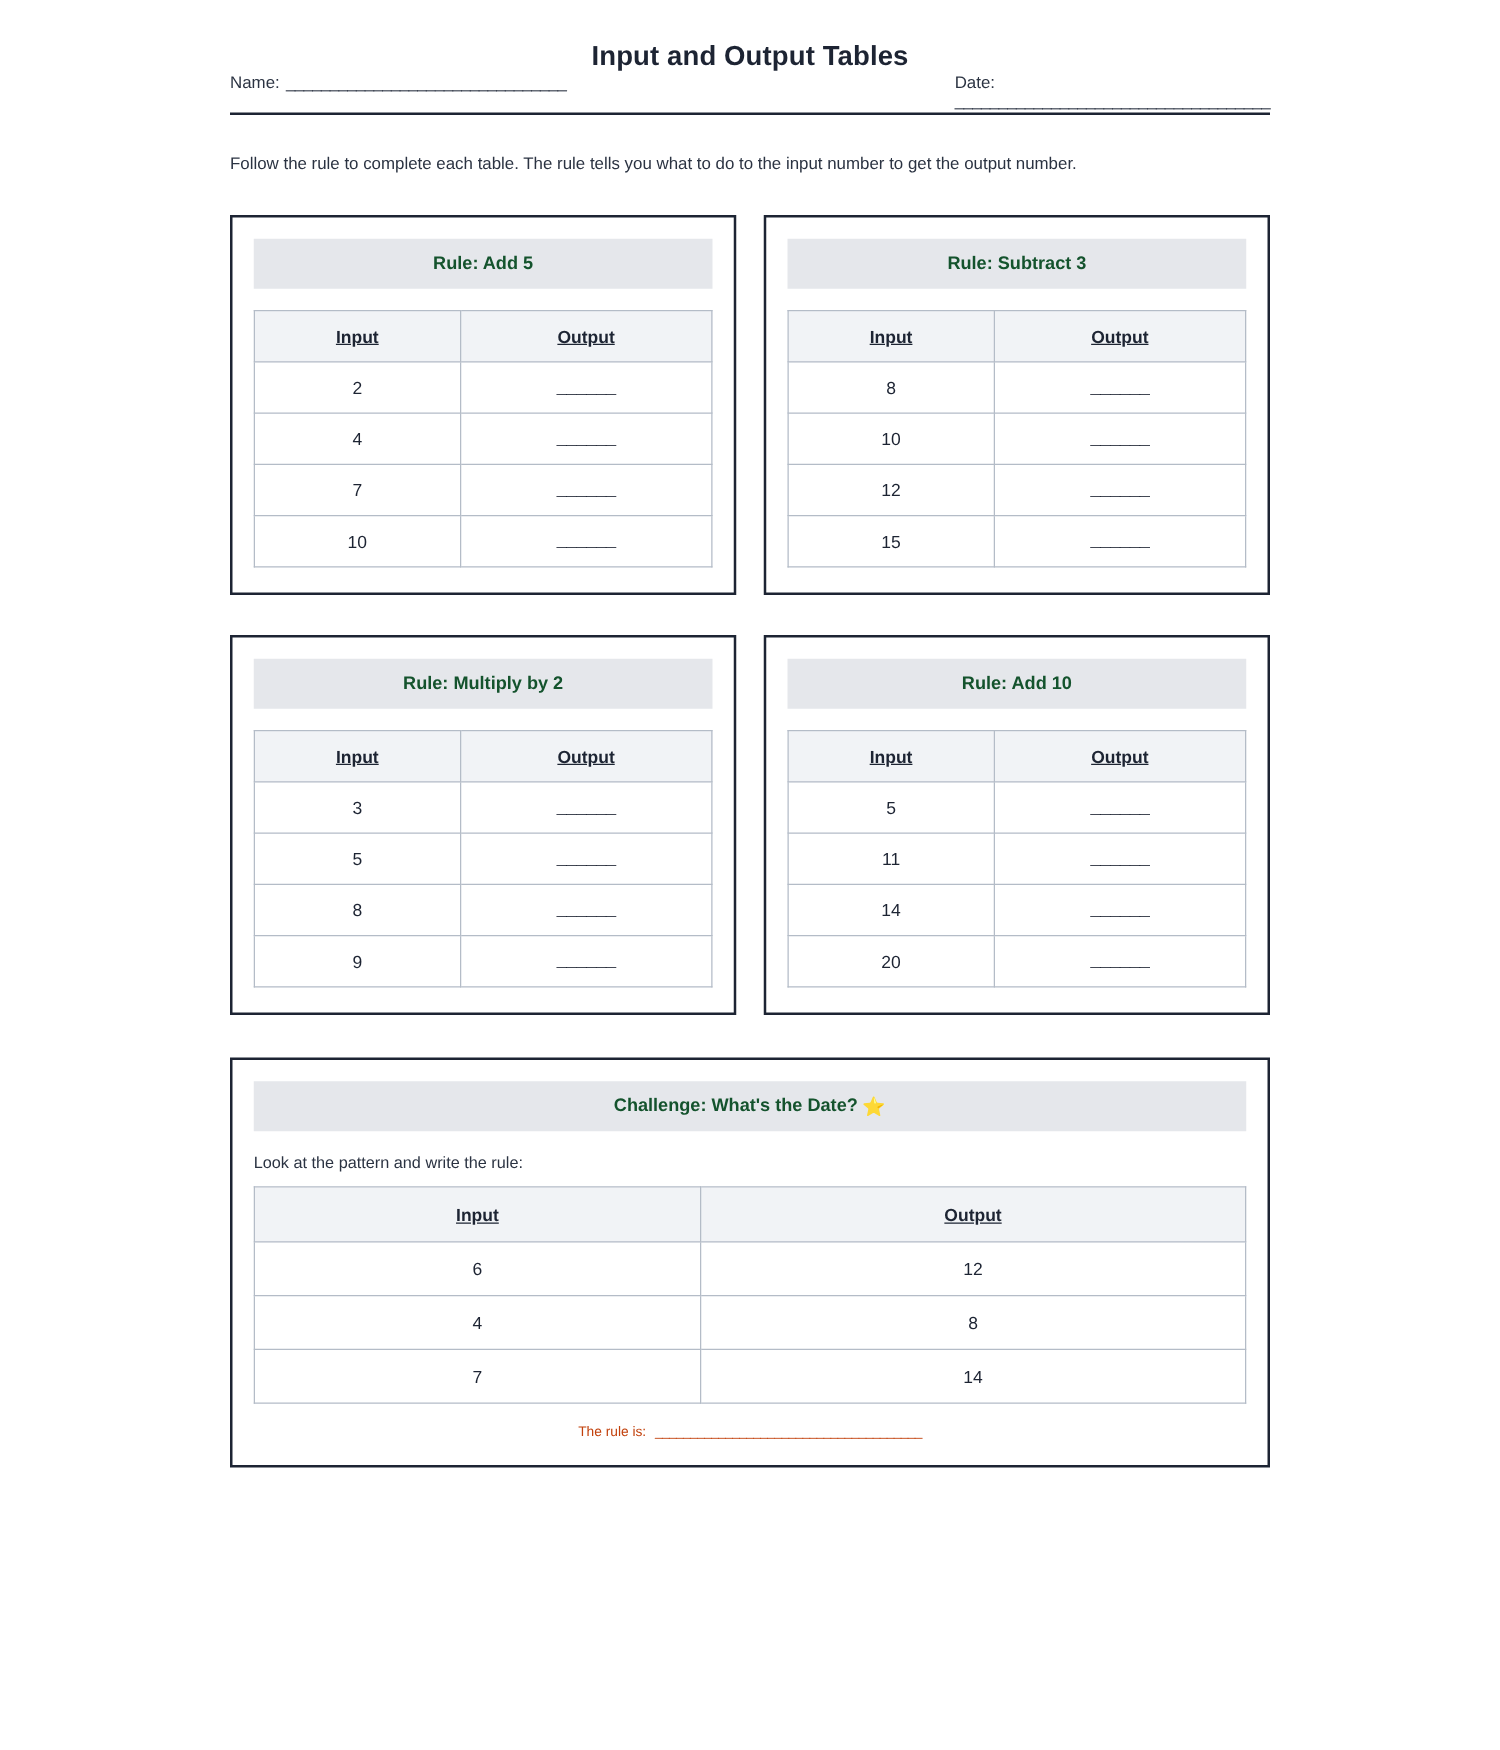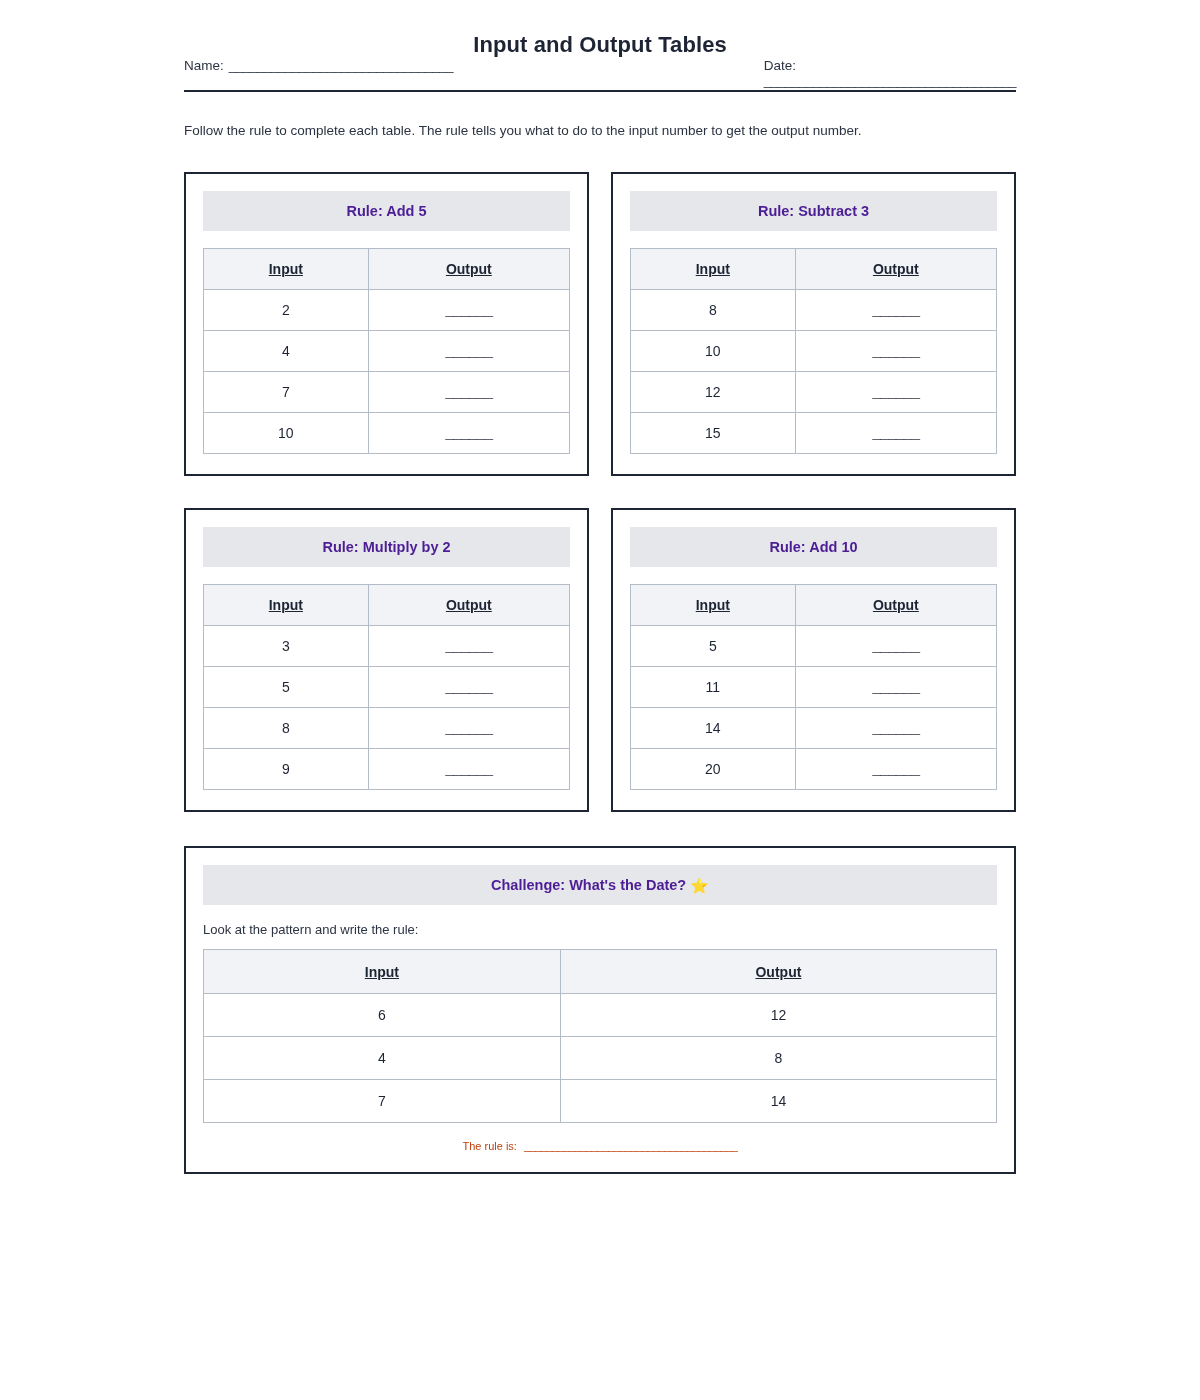--- a/index.html
+++ b/index.html
@@ -74,21 +74,21 @@
     box-sizing: border-box;
     padding: 17px 17px 20px 17px;
   }
   .card-wide { width: 100%; }
 
   .rule-band {
     background: #e5e7eb;
     text-align: center;
     font-size: 14.5px;
     font-weight: bold;
-    color: #4c1d95;
+    color: #14532d;
     padding: 12px 8px;
     box-sizing: border-box;
   }
 
   
   table.io-table {
     width: 100%;
     border-collapse: collapse;
     margin-top: 17px;
     table-layout: fixed;

